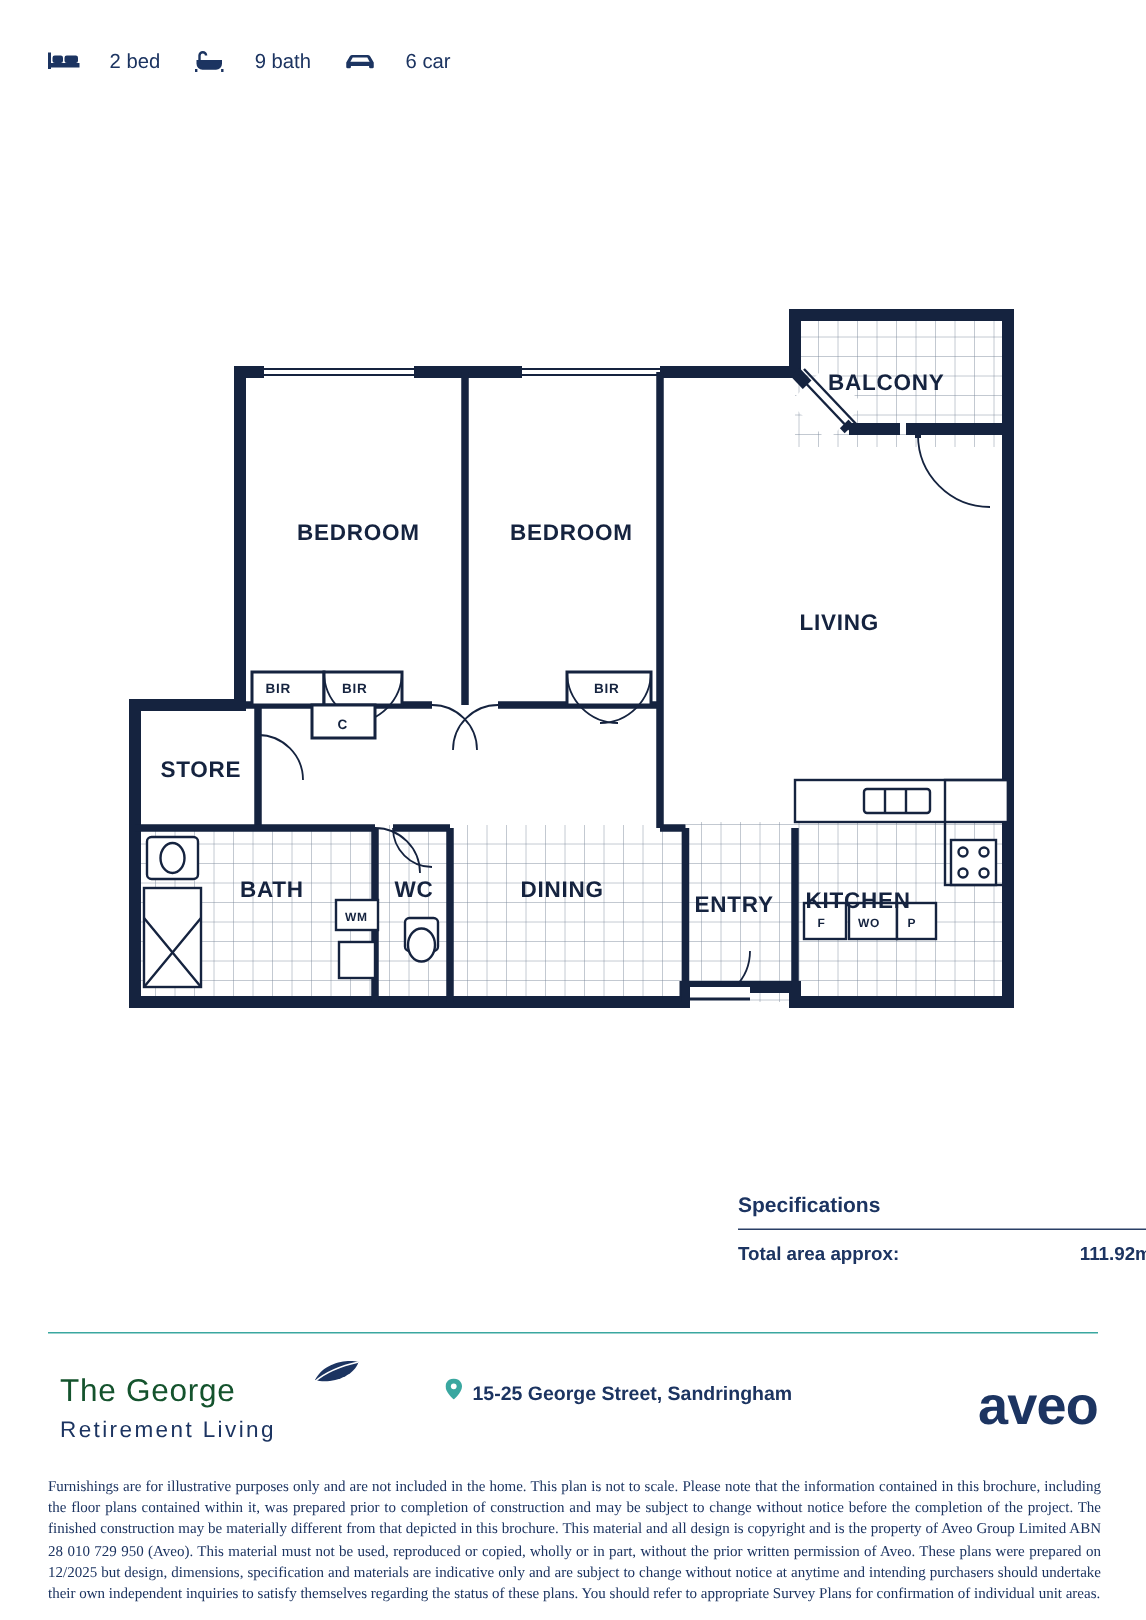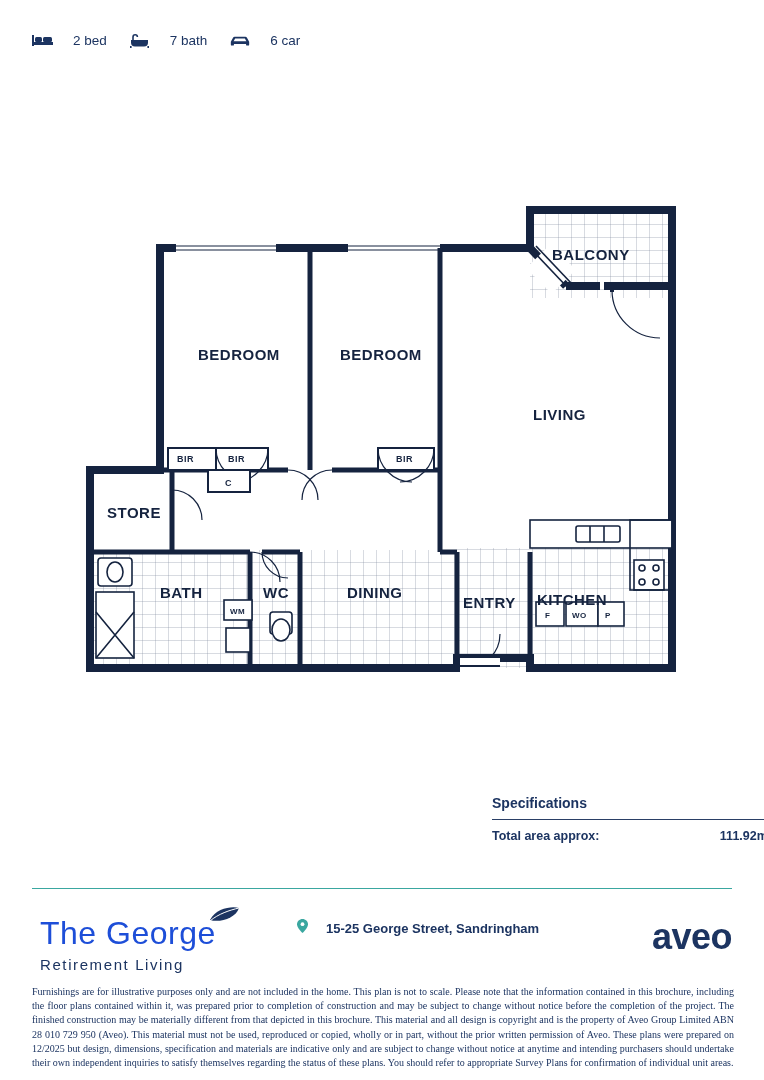--- a/index.html
+++ b/index.html
@@ -120,22 +120,22 @@
     width: 700px;
     height: 70px;
   }
   .brand {
     position: absolute;
     left: 8px;
     top: 12px;
     width: 220px;
   }
   .brand-name {
-    font-size: 32px;
-    color: #1d4ed8;
+    font-size: 21px;
+    color: #14532d;
     letter-spacing: 0.5px;
     font-family: "Liberation Sans", sans-serif;
     font-weight: 400;
     line-height: 1;
   }
   .brand-sub {
     font-size: 15px;
     color: #1c3461;
     letter-spacing: 1.6px;
     margin-top: 7px;
@@ -150,21 +150,21 @@
     left: 265px;
     top: 14px;
     font-size: 13px;
     font-weight: 700;
     color: #1c3461;
     line-height: 1.55;
   }
   .contact-line2 {
     display: flex;
     align-items: center;
-    gap: 18px;
+    gap: 7px;
     text-align: center;
   }
   .aveo-logo {
     position: absolute;
     right: 0;
     top: 14px;
     font-size: 36px;
     font-weight: 700;
     letter-spacing: -0.5px;
     color: #1c3461;
@@ -204,21 +204,21 @@
 
     <div class="feature">
       <span class="glyph">
         <svg width="22" height="15" viewBox="0 0 22 15">
           <path d="M2 7 h17 v2.5 a4 4 0 0 1 -4 4 h-9 a4 4 0 0 1 -4 -4 z" fill="#1c3461"></path>
           <path d="M4 7 V4 a2.2 2.2 0 0 1 4.4 0" fill="none" stroke="#1c3461" stroke-width="1.6"></path>
           <rect x="1" y="13" width="1.6" height="2" fill="#1c3461"></rect>
           <rect x="18.4" y="13" width="1.6" height="2" fill="#1c3461"></rect>
         </svg>
       </span>
-      <span>7 bath</span>
+      <span>9 bath</span>
     </div>
 
     <div class="feature">
       <span class="glyph">
         <svg width="24" height="15" viewBox="0 0 24 15">
           <path d="M2 12 v-3.2 l2.4 -4.3 a2 2 0 0 1 1.8 -1.1 h11.6 a2 2 0 0 1 1.8 1.1 l2.4 4.3 V12 a1 1 0 0 1 -1 1 h-1.4 a1 1 0 0 1 -1 -1 v-0.6 H5.4 V12 a1 1 0 0 1 -1 1 H3 a1 1 0 0 1 -1 -1 z" fill="#1c3461"></path>
           <path d="M5 8.2 l1.7 -3 h10.6 l1.7 3 z" fill="#ffffff"></path>
         </svg>
       </span>
       <span>6 car</span>

